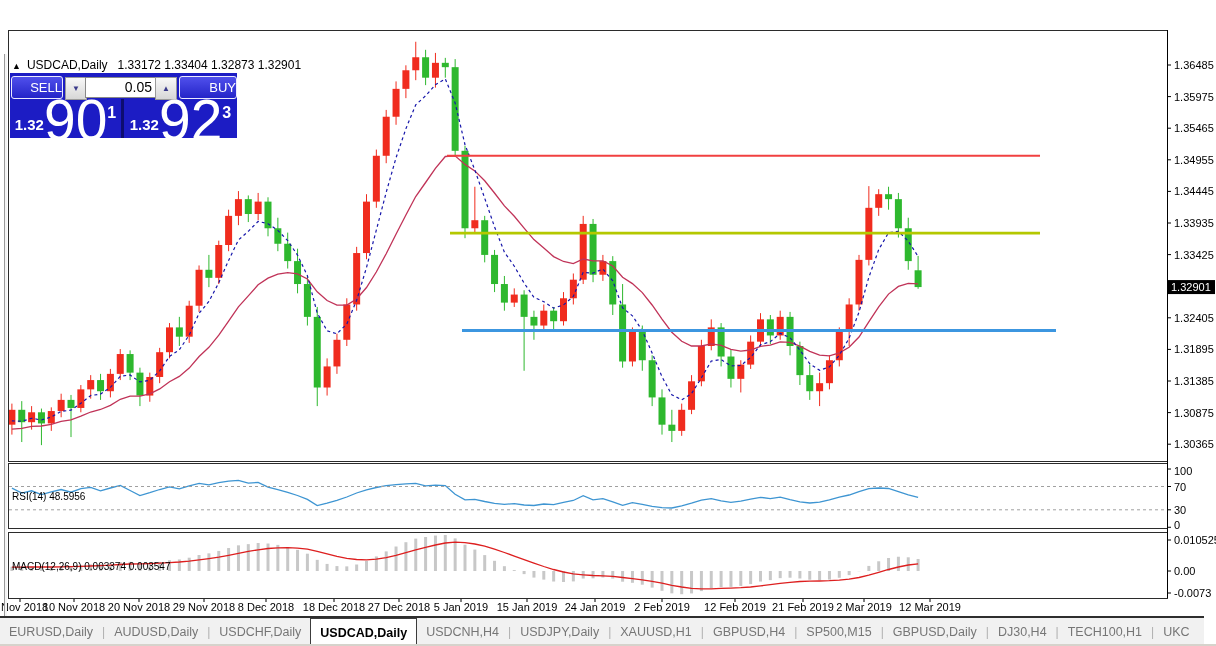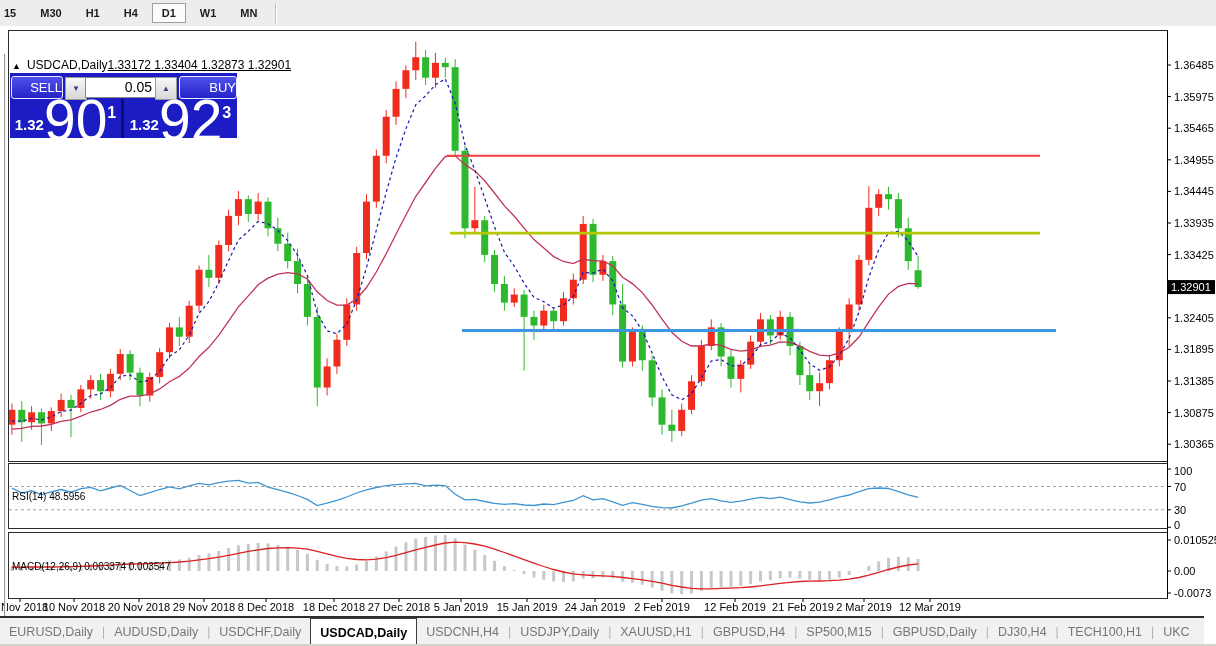--- a/index.html
+++ b/index.html
@@ -10,21 +10,21 @@
   .tfbtn{font-size:11px;font-weight:700;color:#1d1d1d;padding:3px 9px;margin:0 2px;border:1px solid transparent;cursor:default;}
   .tfbtn.active{background:#fbfbfb;border:1px solid #9f9f9f;}
   .tbsep{width:1px;height:20px;background:#c0c0c0;border-right:1px solid #fff;margin:0 6px;}
   
   #chartwin{position:absolute;left:0;top:26px;width:1216px;height:590px;background:#fff;}
   #frame-l1{position:absolute;left:4px;top:28px;width:1px;height:586px;background:#9a9a9a;}
   #frame-l2{position:absolute;left:5px;top:28px;width:2px;height:586px;background:#f4f4f4;}
   svg text{font-family:"Liberation Sans",sans-serif;}
   #charttitle{position:absolute;left:12px;top:32px;font-size:12px;color:#000;}
   #charttitle .arr{font-size:9px;margin-right:6px;}
-  #charttitle .ohlc{text-decoration:underline;}
+  #charttitle .ohlc{margin-left:10px;}
   
   #tpanel{position:absolute;left:10px;top:47px;width:227px;height:65px;background:#1c1cc4;}
   .tbtn{position:absolute;color:#fff;font-size:13px;text-align:right;
         background:linear-gradient(#5050ec,#2424c8);border:1px solid #eaeaff;border-radius:3px;
         line-height:21px;cursor:pointer;}
   #sellbtn{left:1px;top:3px;width:50px;height:21px;}
   #buybtn{left:169px;top:3px;width:56px;height:21px;}
   .spin{position:absolute;top:4px;width:20px;height:21px;background:linear-gradient(#f8f8f8,#d7d7d7);
         border:1px solid #9a9a9a;font-size:8px;color:#3a3a8a;text-align:center;line-height:21px;cursor:pointer;}
   #spindown{left:55px;}
@@ -46,30 +46,20 @@
               margin-top:-2px;padding-top:2px;}
   .tabsep{color:#b0b0b0;font-size:12px;}
   .tabarrow{font-size:9px;color:#444;padding:0 4px;cursor:pointer;}
   #bottomstrip{position:absolute;left:0;top:644px;width:1216px;height:2px;background:#d6d3cc;}
   .paneltext{position:absolute;font-size:10px;color:#000;text-align:right;}
 </style>
 </head>
 <body>
 <div id="screen">
 
-  <div id="toolbar">
-      <div class="tfbtn" style="margin-left: -6px;">15</div>
-      <div class="tfbtn">M30</div>
-      <div class="tfbtn">H1</div>
-      <div class="tfbtn">H4</div>
-      <div class="tfbtn active">D1</div>
-      <div class="tfbtn">W1</div>
-      <div class="tfbtn">MN</div>
-      <div class="tbsep"></div>
-    </div>
 
   <div id="chartwin">
     <svg id="chartsvg" width="1216" height="590" viewBox="0 26 1216 590" style="position:absolute;left:0;top:0;">
         <rect x="5" y="28" width="1211" height="586" fill="#fff"></rect>
         <rect x="8.5" y="30.5" width="1159" height="431" fill="none" stroke="#2b2b2b" stroke-width="1"></rect>
         <rect x="8.5" y="463.5" width="1159" height="65" fill="none" stroke="#2b2b2b" stroke-width="1"></rect>
         <rect x="8.5" y="532.5" width="1159" height="66" fill="none" stroke="#2b2b2b" stroke-width="1"></rect>
         <defs>
           <clipPath id="cpMain">
             <rect x="9" y="31" width="1157" height="429"></rect>

